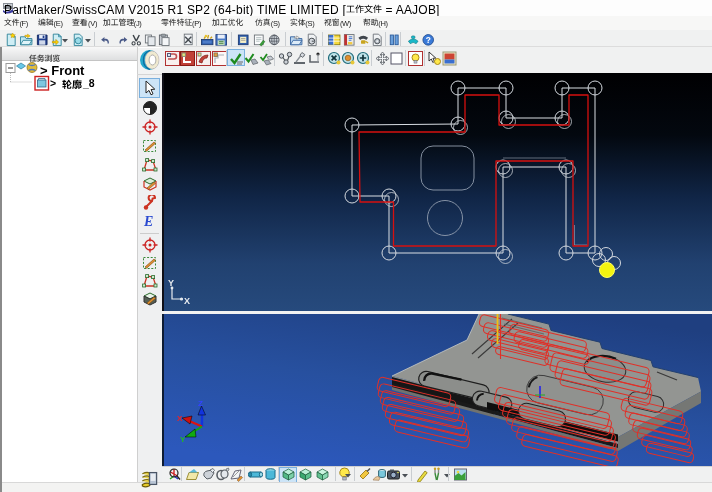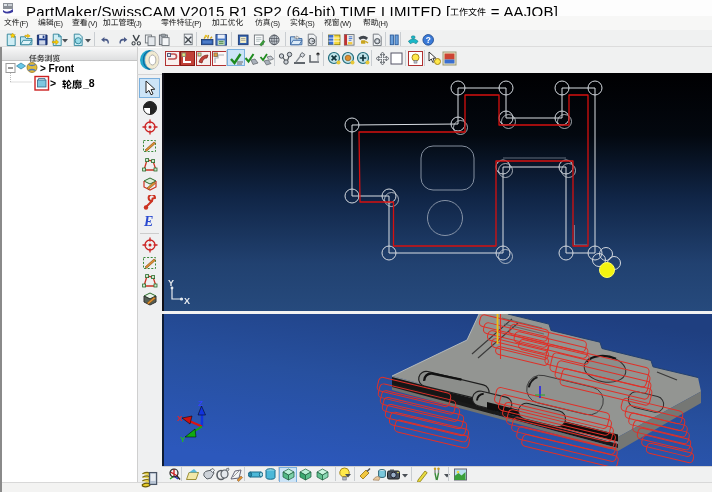--- a/index.html
+++ b/index.html
@@ -6,21 +6,21 @@
 .sep{position:absolute;width:1px;background:#c9cdd1}
 </style></head><body>
 
 <div class="abs" style="left:0;top:0;width:712px;height:16px;background:#fdfdfd"></div>
 <svg class="abs" style="left:2px;top:2px" width="12" height="12">
 <rect x="1" y="1" width="10" height="6" fill="#8a8f96"></rect>
 <rect x="2" y="2" width="3" height="2" fill="#dfe3e8"></rect>
     <rect x="6" y="2" width="4" height="2" fill="#c8cdd3"></rect>
 <path d="M1 8 Q5 12 11 7 L11 10 Q5 13 1 10 Z" fill="#3a3aa0"></path>
 </svg>
-<div class="abs" style="left:26px;top:3px;font-size:15px;color:#000;letter-spacing:0.22px;white-space:nowrap">PartMaker/SwissCAM V2015 R1 SP2 (64-bit) TIME LIMITED [<span style="display:inline-block;vertical-align:top;margin-top:1px"><svg width="36.0" height="11.0" viewBox="0 -8.28 36.0 11.0" style="overflow:visible">
+<div class="abs" style="left:4px;top:3px;font-size:12px;color:#000;letter-spacing:0.22px;white-space:nowrap">PartMaker/SwissCAM V2015 R1 SP2 (64-bit) TIME LIMITED [<span style="display:inline-block;vertical-align:top;margin-top:1px"><svg width="36.0" height="11.0" viewBox="0 -8.28 36.0 11.0" style="overflow:visible">
         <path fill="#000" d="M0.5 -0.6V0H8.6V-0.6H4.9V-5.8H8.1V-6.5H0.9V-5.8H4.1V-0.6Z M13.7 -7.5C13.3 -6.1 12.6 -4.8 11.7 -4C11.9 -3.9 12.2 -3.6 12.3 -3.5C12.7 -4 13.2 -4.7 13.6 -5.4H14.2V0.7H14.9V-1.5H17.6V-2.1H14.9V-3.5H17.5V-4.1H14.9V-5.4H17.7V-6.1H13.9C14.1 -6.5 14.2 -6.9 14.4 -7.3ZM11.6 -7.5C11.1 -6.2 10.2 -4.8 9.3 -3.9C9.4 -3.8 9.6 -3.4 9.7 -3.3C10 -3.6 10.3 -3.9 10.6 -4.3V0.7H11.3V-5.4C11.6 -6 12 -6.7 12.2 -7.3Z M21.8 -7.4C22.1 -7 22.4 -6.4 22.5 -6L23.2 -6.2C23.1 -6.6 22.8 -7.2 22.5 -7.6ZM18.4 -6V-5.3H19.9C20.4 -3.9 21.1 -2.8 22 -1.8C21 -1 19.8 -0.4 18.3 0.1C18.5 0.2 18.7 0.5 18.7 0.7C20.2 0.2 21.5 -0.4 22.5 -1.3C23.5 -0.4 24.8 0.3 26.2 0.7C26.4 0.5 26.5 0.2 26.7 0C25.3 -0.3 24 -1 23 -1.8C23.9 -2.7 24.6 -3.9 25.2 -5.3H26.6V-6ZM22.5 -2.3C21.7 -3.1 21 -4.2 20.6 -5.3H24.4C23.9 -4.1 23.3 -3.1 22.5 -2.3Z M29.9 -3.1V-2.4H32.4V0.7H33.1V-2.4H35.6V-3.1H33.1V-5.1H35.2V-5.7H33.1V-7.5H32.4V-5.7H31.2C31.3 -6.1 31.4 -6.6 31.5 -7L30.9 -7.1C30.7 -5.9 30.3 -4.8 29.8 -4C29.9 -3.9 30.2 -3.8 30.4 -3.7C30.6 -4.1 30.8 -4.5 31 -5.1H32.4V-3.1ZM29.4 -7.5C28.9 -6.2 28.1 -4.8 27.3 -3.9C27.4 -3.8 27.6 -3.4 27.7 -3.3C28 -3.6 28.2 -3.9 28.5 -4.3V0.7H29.2V-5.4C29.5 -6 29.8 -6.7 30.1 -7.3Z"></path>
       </svg></span> = AAJOB]</div>
 <div class="abs" style="left:0;top:16px;width:712px;height:14px;background:#f7f7f6"></div>
 <div class="abs" style="left:3.8px;top:18px;height:12px;white-space:nowrap;font-size:0">
 <span style="display:inline-block;vertical-align:top;margin-top:0px"><svg width="15.6" height="9.5" viewBox="0 -7.18 15.6 9.5" style="overflow:visible">
         <path fill="#1a1a1a" d="M3.3 -6.4C3.5 -6 3.8 -5.5 3.9 -5.2L4.5 -5.4C4.4 -5.7 4.1 -6.2 3.9 -6.6ZM0.4 -5.2V-4.6H1.6C2.1 -3.4 2.7 -2.4 3.5 -1.6C2.6 -0.8 1.6 -0.3 0.3 0.1C0.4 0.2 0.6 0.5 0.6 0.6C1.9 0.2 3 -0.4 3.9 -1.1C4.8 -0.4 5.9 0.2 7.1 0.6C7.2 0.4 7.4 0.2 7.5 0C6.3 -0.3 5.2 -0.8 4.4 -1.6C5.2 -2.4 5.8 -3.4 6.2 -4.6H7.4V-5.2ZM3.9 -2C3.2 -2.7 2.6 -3.6 2.2 -4.6H5.5C5.2 -3.5 4.6 -2.7 3.9 -2Z M10.3 -2.7V-2.1H12.5V0.6H13.1V-2.1H15.2V-2.7H13.1V-4.4H14.9V-5H13.1V-6.5H12.5V-5H11.5C11.6 -5.3 11.7 -5.7 11.7 -6L11.2 -6.2C11 -5.1 10.7 -4.1 10.2 -3.5C10.4 -3.4 10.6 -3.3 10.7 -3.2C10.9 -3.5 11.1 -3.9 11.3 -4.4H12.5V-2.7ZM9.9 -6.5C9.5 -5.3 8.8 -4.2 8 -3.4C8.2 -3.3 8.3 -3 8.4 -2.8C8.6 -3.1 8.9 -3.4 9.1 -3.7V0.6H9.7V-4.7C10 -5.2 10.2 -5.8 10.4 -6.4Z"></path>
       </svg></span>
 <span style="font-size:7.5px;color:#1a1a1a;vertical-align:top;display:inline-block;margin-top:1.2px;margin-left:0px;letter-spacing:-0.3px">(F)</span>
 </div>
 <div class="abs" style="left:37.9px;top:18px;height:12px;white-space:nowrap;font-size:0">
@@ -269,21 +269,21 @@
 <line x1="8.5" y1="82" x2="30" y2="82" stroke="#bbb" stroke-dasharray="1,1" transform="translate(0,-61)"></line>
 <rect x="4" y="2.5" width="9" height="9" fill="#fff" stroke="#9a9a9a"></rect>
 <line x1="6" y1="7" x2="11" y2="7" stroke="#333"></line>
 <path d="M19 2 l4.5 3 -4.5 3 -4.5 -3z" fill="#68c8e8" stroke="#2a7a9a" stroke-width="0.7"></path>
 <circle cx="30" cy="6.5" r="5" fill="#e0bc3c" stroke="#8a6a10" stroke-width="0.7"></circle>
 <path d="M26.5 3.5 q3.5 2 7 0 M26.5 9.5 q3.5 -2 7 0" stroke="#4a76c8" stroke-width="1.4" fill="none"></path>
 <rect x="33" y="15.5" width="13.5" height="13.5" fill="#fff" stroke="#cc2222" stroke-width="1.4"></rect>
 <rect x="35.5" y="19" width="8.5" height="7" fill="#7ec8e0" stroke="#336688" stroke-width="0.8"></rect>
 <path d="M36.5 19 v-1.5 h6.5 v1.5" fill="none" stroke="#336688" stroke-width="0.8"></path>
 </svg>
-<div class="abs" style="left:40px;top:62.5px;font-size:10px;font-weight:bold;color:#000">&gt;&nbsp;Front</div>
+<div class="abs" style="left:40px;top:62.5px;font-size:13px;font-weight:bold;color:#000">&gt;&nbsp;Front</div>
 <div class="abs" style="left:50px;top:77px;font-size:10.5px;font-weight:bold;color:#000">&gt;&nbsp;</div>
 <div class="abs" style="left:62px;top:77.5px"><svg width="20.0" height="12.2" viewBox="0 -9.20 20.0 12.2" style="overflow:visible">
       <path fill="#000" d="M8 -4.4C7.5 -4 6.8 -3.5 6.2 -3.2V-4.7H5.3C5.9 -5.4 6.4 -6.1 6.8 -6.8C7.4 -5.7 8.1 -4.7 8.9 -4C9.1 -4.3 9.5 -4.7 9.7 -5C8.8 -5.7 7.9 -6.9 7.4 -8L7.5 -8.3L6.2 -8.5C5.8 -7.3 4.9 -5.9 3.6 -4.9C3.9 -4.7 4.3 -4.2 4.4 -3.9C4.6 -4.1 4.8 -4.3 5 -4.4V-0.9C5 0.2 5.3 0.6 6.5 0.6C6.7 0.6 7.7 0.6 7.9 0.6C9 0.6 9.3 0.2 9.4 -1.4C9.1 -1.5 8.6 -1.7 8.3 -1.9C8.3 -0.7 8.2 -0.5 7.8 -0.5C7.6 -0.5 6.8 -0.5 6.6 -0.5C6.2 -0.5 6.2 -0.5 6.2 -0.9V-1.9C7 -2.3 8 -2.9 8.8 -3.4ZM0.7 -3.1C0.8 -3.2 1.2 -3.2 1.5 -3.2H2.2V-2.1C1.5 -2 0.8 -1.9 0.3 -1.9L0.5 -0.7L2.2 -1V0.8H3.2V-1.2L4.3 -1.4L4.2 -2.4L3.2 -2.3V-3.2H4.1L4.1 -4.3H3.2V-5.8H2.2V-4.3H1.7C1.9 -4.9 2.1 -5.6 2.3 -6.3H4.1V-7.4H2.6C2.7 -7.7 2.8 -8 2.8 -8.3L1.7 -8.5C1.7 -8.1 1.6 -7.8 1.5 -7.4H0.4V-6.3H1.3C1.1 -5.6 1 -5.1 0.9 -4.9C0.7 -4.4 0.6 -4.1 0.4 -4.1C0.5 -3.8 0.7 -3.3 0.7 -3.1Z M13.5 -4.2H14.9V-3.8H13.5ZM12.6 -4.9V-3.2H15.9V-4.9ZM13.5 -6.5C13.6 -6.3 13.6 -6.2 13.7 -6H12.3V-5.2H16.2V-6H15C14.9 -6.2 14.7 -6.5 14.6 -6.7H19.6V-7.7H16C15.9 -8 15.8 -8.3 15.6 -8.6L14.4 -8.2C14.5 -8.1 14.6 -7.9 14.7 -7.7H11V-4.7C11 -3.2 10.9 -1.2 10.2 0.2C10.5 0.4 11 0.7 11.2 0.9C11.9 -0.6 12.1 -3.1 12.1 -4.7V-6.7H14.4ZM13.7 -1.8V-1.4L12.1 -1.4L12.1 -0.5L13.7 -0.6V-0.1C13.7 0 13.7 0 13.6 0C13.5 0 13.1 0 12.7 0C12.8 0.3 13 0.6 13 0.8C13.6 0.8 14 0.8 14.4 0.7C14.7 0.6 14.8 0.4 14.8 -0.1V-0.7L16.2 -0.7L16.2 -1.6L14.8 -1.5V-1.5C15.2 -1.8 15.7 -2.1 16.1 -2.4L15.5 -2.9L15.2 -2.8H12.4V-2.1H14.3C14.1 -2 13.9 -1.8 13.7 -1.8ZM16.4 -6.3V0.9H17.5V-5.3H18.4C18.2 -4.8 18 -4.1 17.8 -3.6C18.4 -2.9 18.5 -2.3 18.5 -1.9C18.5 -1.6 18.5 -1.4 18.3 -1.4C18.3 -1.3 18.2 -1.3 18.1 -1.3C17.9 -1.3 17.8 -1.3 17.6 -1.3C17.7 -1 17.8 -0.6 17.9 -0.3C18.1 -0.3 18.4 -0.3 18.6 -0.3C18.8 -0.3 19 -0.4 19.1 -0.5C19.5 -0.8 19.6 -1.2 19.6 -1.8C19.6 -2.3 19.5 -3 18.9 -3.7C19.1 -4.4 19.5 -5.2 19.7 -5.9L18.9 -6.3L18.7 -6.3Z"></path>
     </svg></div>
 <div class="abs" style="left:83px;top:77px;font-size:10.5px;font-weight:bold;color:#000">_8</div>
 <div class="abs" style="left:137px;top:47px;width:25px;height:445px;background:#eff0f1;border-left:1px solid #cfcfcf"></div>
 <svg class="abs" style="left:137px;top:47px" width="25" height="27">
 <rect x="1" y="0" width="24" height="27" fill="#f2f3f3"></rect>
     <rect x="1" y="0" width="24" height="1" fill="#fff"></rect>
 <ellipse cx="12.5" cy="13" rx="9.5" ry="10" fill="#22a8cc"></ellipse>

